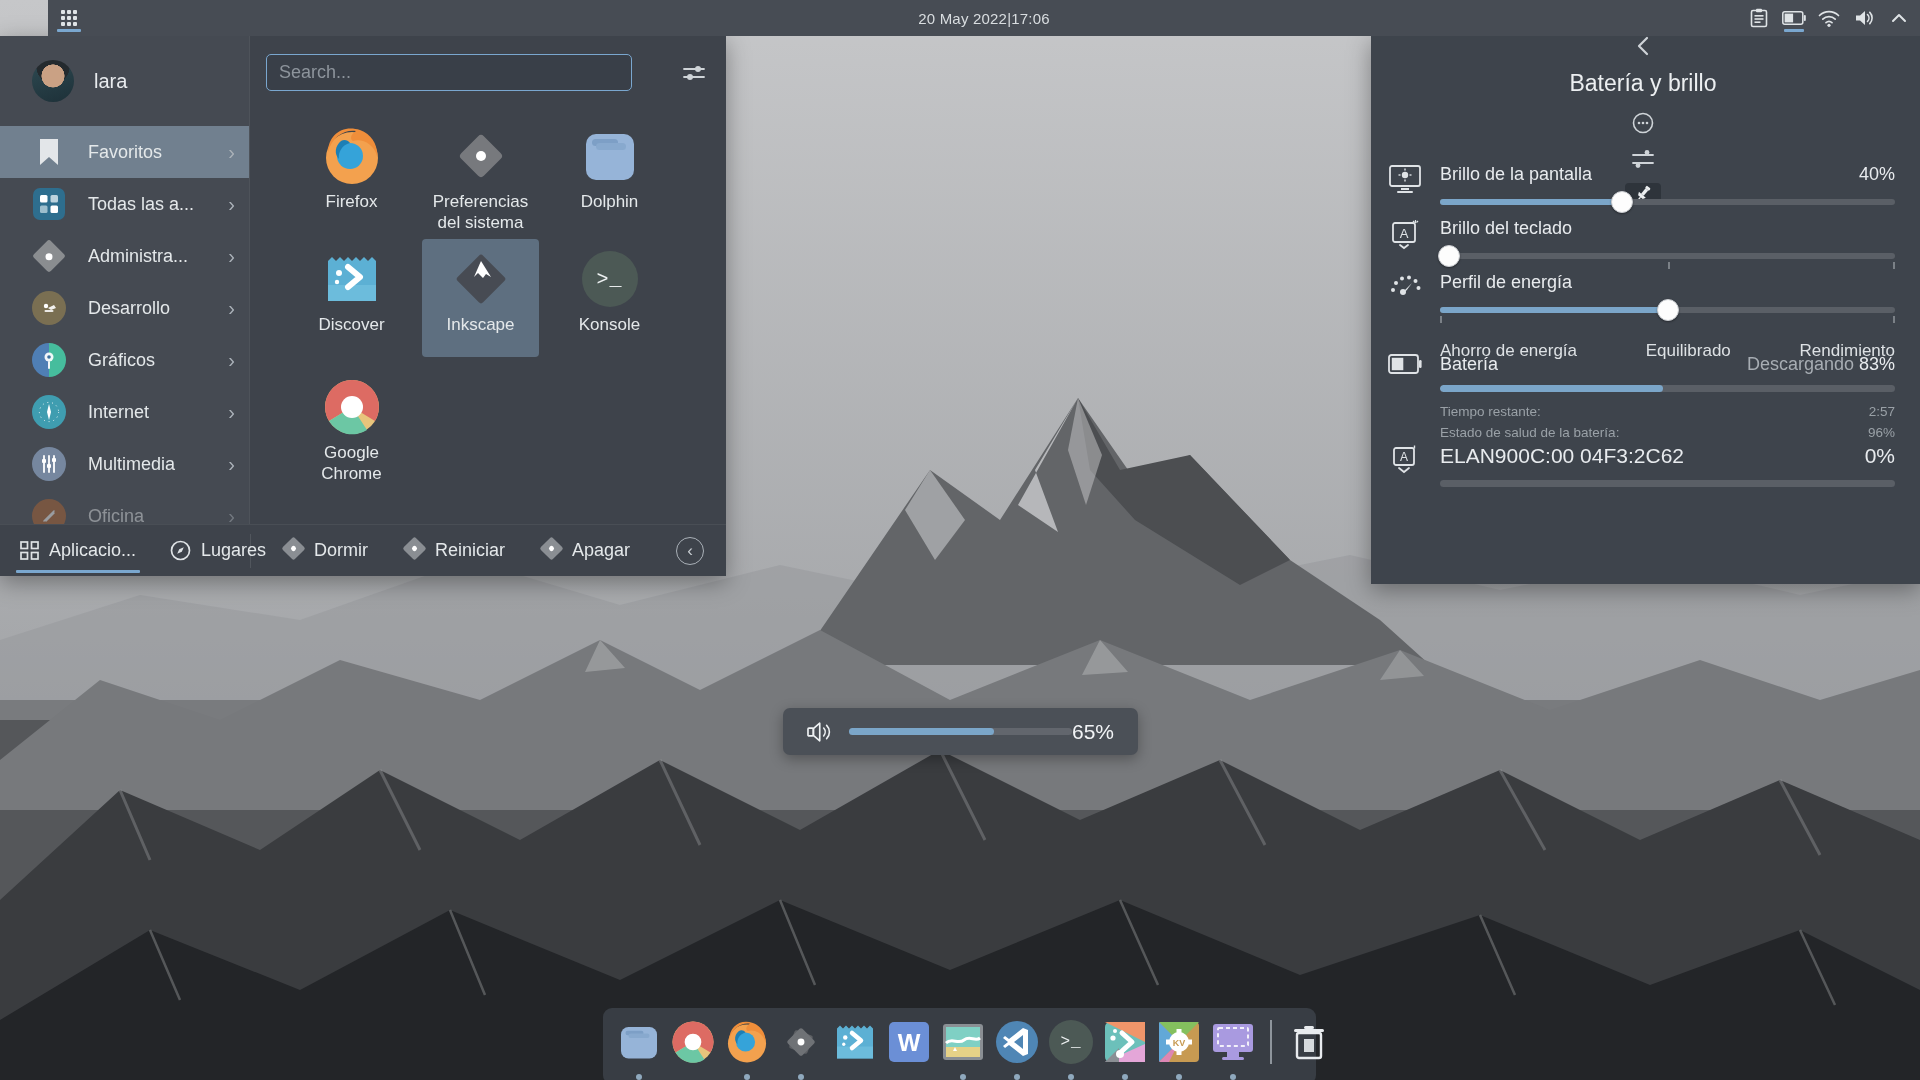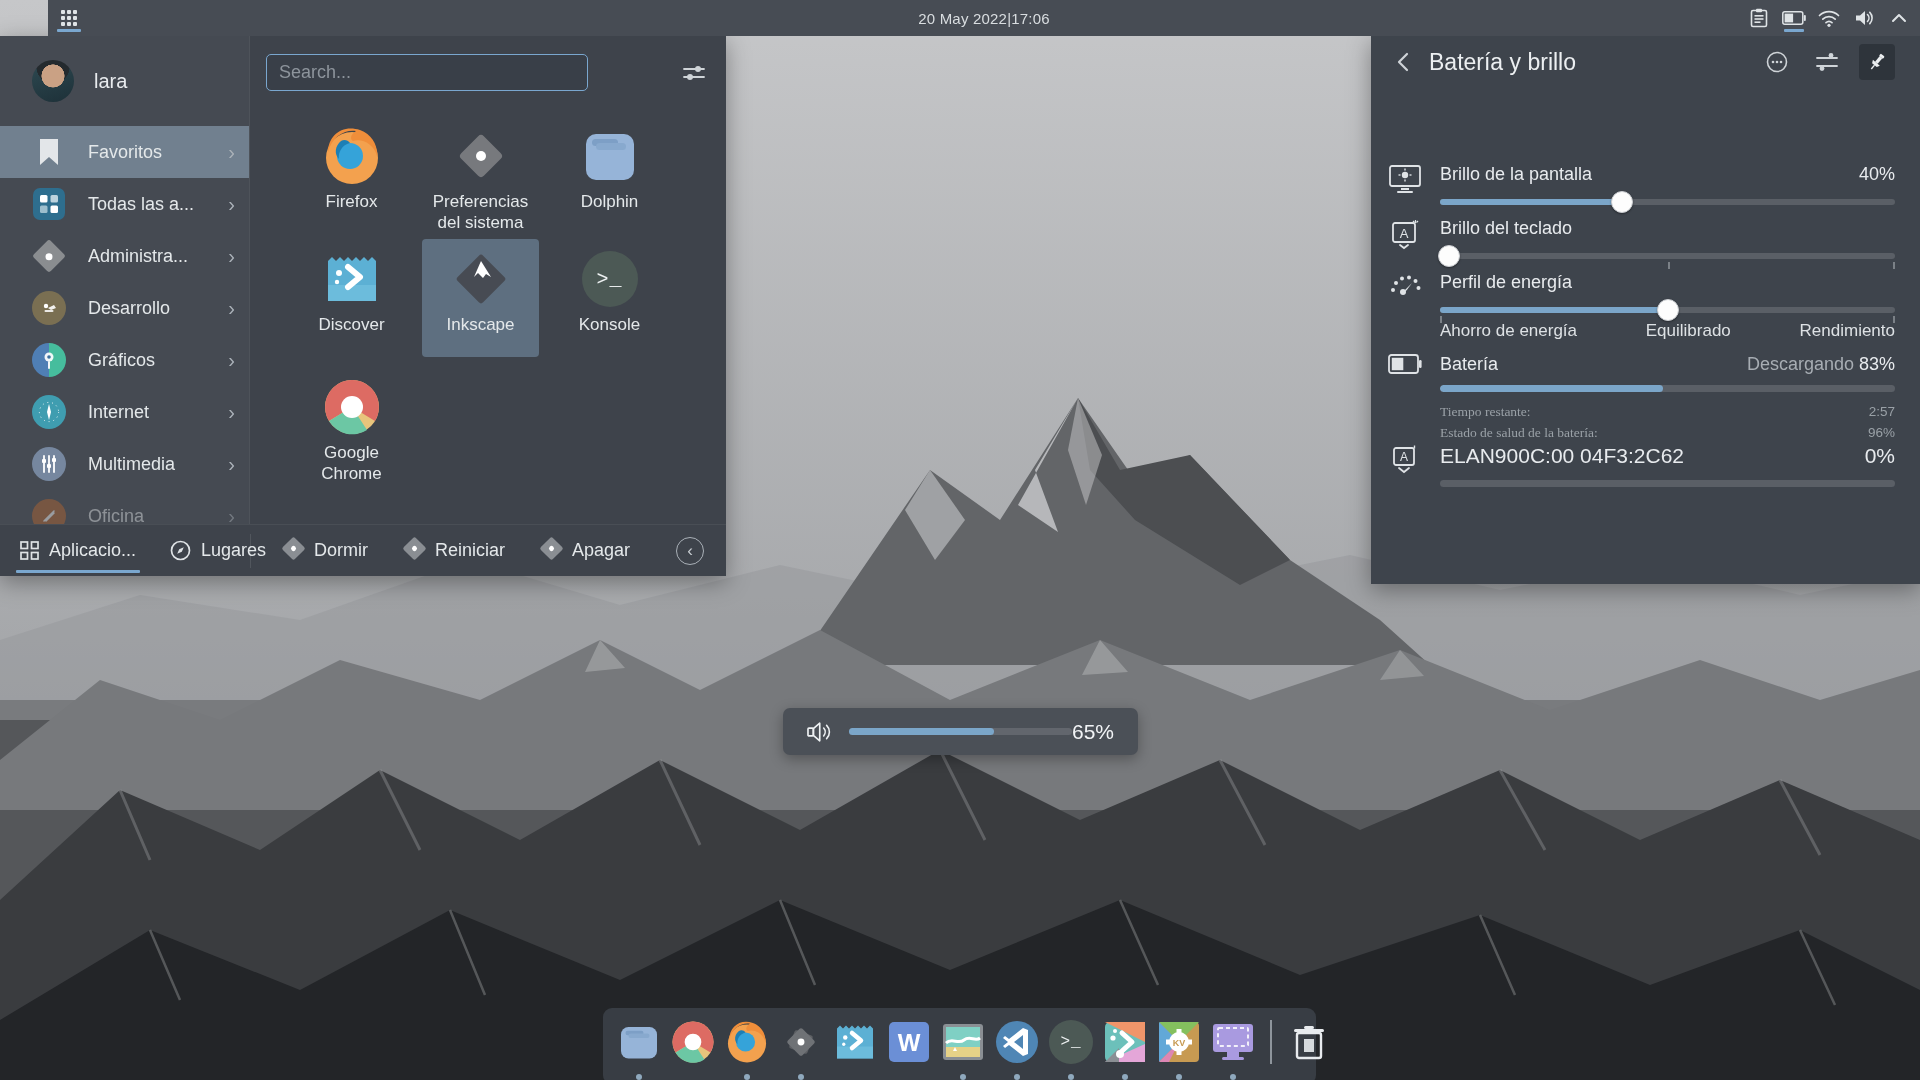--- a/index.html
+++ b/index.html
@@ -51,21 +51,21 @@
   .side-item .chev { color:#aab1b8; font-size:20px; line-height:1; }
   .cat-ic { width:34px; height:34px; flex:none; display:flex; align-items:center; justify-content:center; }
   .ic-circle { width:34px; height:34px; border-radius:50%; display:flex; align-items:center; justify-content:center; }
   .ic-square { width:32px; height:32px; border-radius:7px; display:flex; align-items:center; justify-content:center; }
   .diamond { width:24px; height:24px; transform:rotate(45deg); border-radius:3px; display:flex; align-items:center; justify-content:center; }
   .diamond i { width:7px; height:7px; background:#fff; border-radius:50%; transform:rotate(-45deg); }
 
   .l-main { flex:1; position:relative; }
   .search-row { position:absolute; top:18px; left:16px; right:16px; height:37px; display:flex; align-items:center; }
   .search-input {
-    width:322px; height:37px; background:#393f48; border:1px solid #7aa7cf; border-radius:5px;
+    width:366px; height:37px; background:#393f48; border:1px solid #7aa7cf; border-radius:5px;
     color:#e8ebee; font-size:18px; padding:0 12px; outline:none; font-family:inherit;
   }
   .search-input::placeholder { color:#8d949c; }
   .filter-btn { margin-left:auto; width:32px; height:32px; display:flex; align-items:center; justify-content:center; }
 
   .app-grid { position:absolute; top:80px; left:43px; }
   .app-tile { position:absolute; width:117px; height:118px; border-radius:4px; display:flex; flex-direction:column; align-items:center; padding-top:8px; }
   .app-tile.selected { background:#5e6f80; }
   .app-ic { width:64px; height:64px; display:flex; align-items:center; justify-content:center; flex:none; }
   .app-label { margin-top:4px; font-size:17px; color:#e4e8ea; text-align:center; line-height:1.22; }
@@ -80,48 +80,48 @@
   .mini-diamond { width:17px; height:17px; transform:rotate(45deg); background:#8a8e93; border-radius:2px; position:relative; }
   .mini-diamond i { position:absolute; left:50%; top:50%; width:5px; height:5px; margin:-2.5px; background:#fff; border-radius:50%; }
   .leave-btn { margin-left:auto; margin-right:22px; width:28px; height:28px; border-radius:50%; border:1.5px solid #aab1b8; color:#c9ced3; display:flex; align-items:center; justify-content:center; font-size:17px; }
 
   
   .bpanel {
     position:absolute; top:36px; right:0; width:549px; height:548px;
     background:#3e444c; z-index:40; box-shadow:0 6px 22px rgba(0,0,0,.35);
     padding:0 25px 0 14px;
   }
-  .bp-header { height:52px; display:flex; align-items:center; gap:14px; padding-left:6px; }
+  .bp-header { height:52px; display:flex; align-items:center; gap:14px; padding-left:6px;flex-direction:column; }
   .bp-title { font-size:23px; color:#eceff1; flex:1; }
   .hbtn { width:36px; height:36px; display:flex; align-items:center; justify-content:center; border-radius:4px; }
   .hbtn.pressed { background:#2e343b; }
   .bp-check { display:flex; align-items:center; gap:8px; padding-left:4px; height:26px; }
   .checkbox { width:18px; height:18px; border-radius:3px; background:#2c3138; border:1px solid #575d65; }
   .bp-check-label { font-size:17px; color:#dde1e4; }
 
   .brow { position:absolute; left:14px; right:25px; }
   .brow .ric { position:absolute; left:0; top:0; width:40px; display:flex; justify-content:center; }
   .brow .rcontent { margin-left:55px; }
   .rline { display:flex; align-items:baseline; }
   .rlabel { font-size:18px; color:#e8ebee; flex:1; }
   .rvalue { font-size:18px; color:#e8ebee; }
   .rvalue .dim { color:#a7adb3; }
 
   .slider { position:relative; height:22px; margin-top:6px; }
   .slider .track { position:absolute; left:0; right:0; top:8px; height:6px; border-radius:3px; background:#5a5f66; }
   .slider .fill { position:absolute; left:0; top:8px; height:6px; border-radius:3px; background:#7ba6c9; }
   .slider .handle { position:absolute; top:11px; width:22px; height:22px; border-radius:50%; background:#fdfdfd; border:1px solid #c9ccd0; transform:translate(-50%,-50%); box-shadow:0 1px 2px rgba(0,0,0,.35); }
   .slider .tick { position:absolute; top:17px; width:2px; height:7px; background:#7b8187; }
-  .profile-opts { display:flex; margin-top:0; }
+  .profile-opts { display:flex; margin-top:20px; }
   .profile-opts span { font-size:17px; color:#dde1e4; }
   .profile-opts .mid { flex:1; text-align:center; }
   .progress { position:relative; height:7px; border-radius:3.5px; background:#5a5f66; margin-top:10px; overflow:hidden; }
   .progress .fill { position:absolute; left:0; top:0; bottom:0; background:#7ba6c9; border-radius:3.5px; }
   .detail-line { display:flex; font-size:13.5px; color:#9aa1a7; line-height:1.55; }
-  .detail-line .dl { flex:1;font-family:Liberation Serif, serif; }
+  .detail-line .dl { flex:1; }
 
   
   .osd {
     position:absolute; left:783px; top:708px; width:355px; height:47px; z-index:30;
     background:#4b5057; border-radius:7px; display:flex; align-items:center; padding:0 24px;
     box-shadow:0 4px 14px rgba(0,0,0,.3);
   }
   .osd-bar { position:relative; width:227px; height:7px; border-radius:3.5px; background:#62666d; margin-left:16px; }
   .osd-bar .fill { position:absolute; left:0; top:0; bottom:0; background:#7ba6c9; border-radius:3.5px; }
   .osd-val { margin-left:auto; font-size:21px; color:#f2f4f6; }

